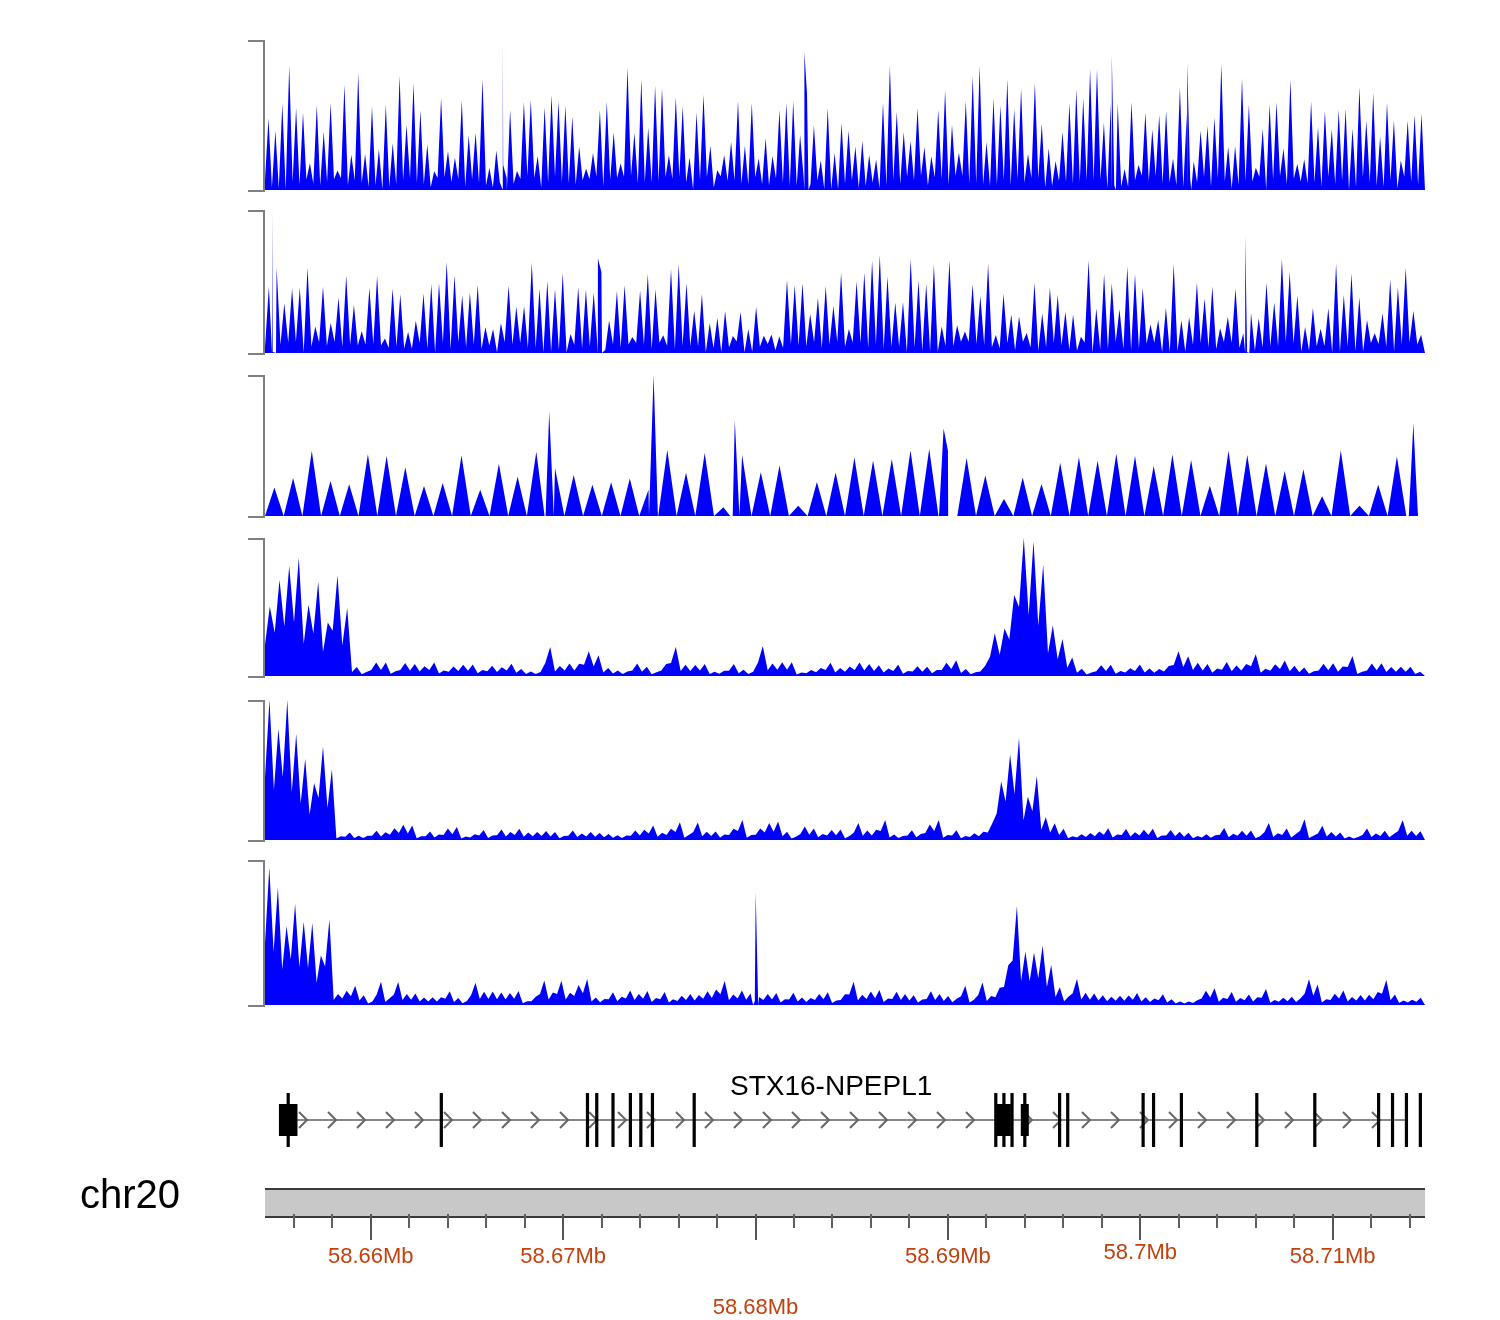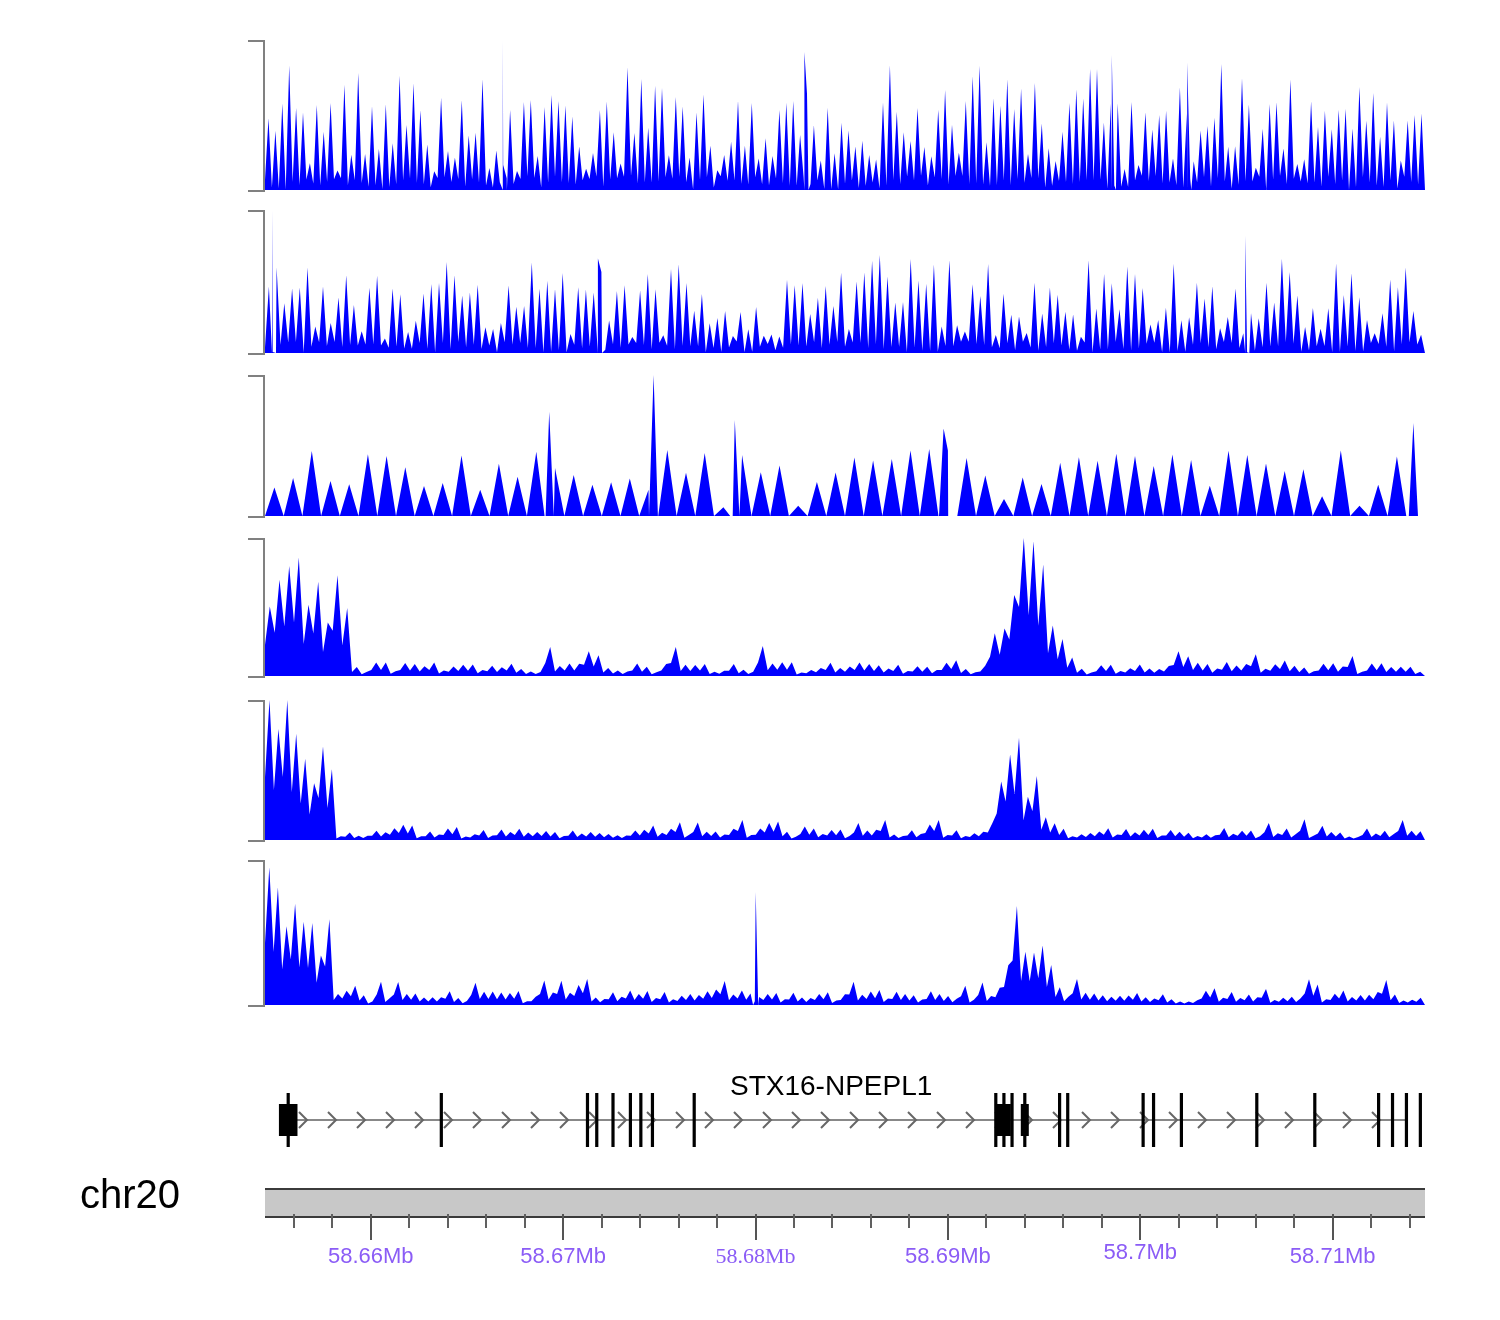--- a/index.html
+++ b/index.html
@@ -13,21 +13,21 @@
   .plot{position:absolute;left:265px;}
   .plot svg{display:block;}
 
   #gene-track{position:absolute;left:0;}
   #gene-name{position:absolute;font-size:28px;color:#000;white-space:nowrap;}
   #chrom-label{position:absolute;font-size:40px;color:#000;white-space:nowrap;}
 
   #ideogram{position:absolute;background:#c8c8c8;border-top:2px solid #3b3b3b;border-bottom:2px solid #3b3b3b;}
   .tick{position:absolute;background:#606060;width:2px;}
   .tick.major{background:#555;}
-  .tick-label{position:absolute;font-size:22px;color:#8b5cf6;text-align:center;white-space:nowrap;}
+  .tick-label{position:absolute;font-size:22px;color:#c2410c;text-align:center;white-space:nowrap;}
 </style>
 </head>
 <body>
 
 <div id="root">
 
   <div id="tracks-container">
       <div class="track" style="top: 0px;">
         <div class="track-label" style="top: 94px;"></div>
         <div class="axis-max" style="left: 196px; top: 31px;"></div>
@@ -208,19 +208,19 @@
       <div class="tick major" style="left: 1139.29px; top: 1214px; height: 26px;"></div>
       <div class="tick" style="left: 1177.76px; top: 1214px; height: 14px;"></div>
       <div class="tick" style="left: 1216.24px; top: 1214px; height: 14px;"></div>
       <div class="tick" style="left: 1254.71px; top: 1214px; height: 14px;"></div>
       <div class="tick" style="left: 1293.19px; top: 1214px; height: 14px;"></div>
       <div class="tick major" style="left: 1331.66px; top: 1214px; height: 26px;"></div>
       <div class="tick" style="left: 1370.14px; top: 1214px; height: 14px;"></div>
       <div class="tick" style="left: 1408.61px; top: 1214px; height: 14px;"></div>
       <div class="tick-label" style="left: 290.804px; top: 1243px; width: 160px;">58.66Mb</div>
       <div class="tick-label" style="left: 483.176px; top: 1243px; width: 160px;">58.67Mb</div>
-      <div class="tick-label" style="left: 675.547px; top: 1243px; width: 160px; font-family: Liberation Serif, serif;">58.68Mb</div>
+      <div class="tick-label" style="left: 675.547px; top: 1294px; width: 160px;">58.68Mb</div>
       <div class="tick-label" style="left: 867.919px; top: 1243px; width: 160px;">58.69Mb</div>
       <div class="tick-label" style="left: 1060.29px; top: 1239px; width: 160px;">58.7Mb</div>
       <div class="tick-label" style="left: 1252.66px; top: 1243px; width: 160px;">58.71Mb</div>
     </div>
 
 </div>
 
 </body></html>

